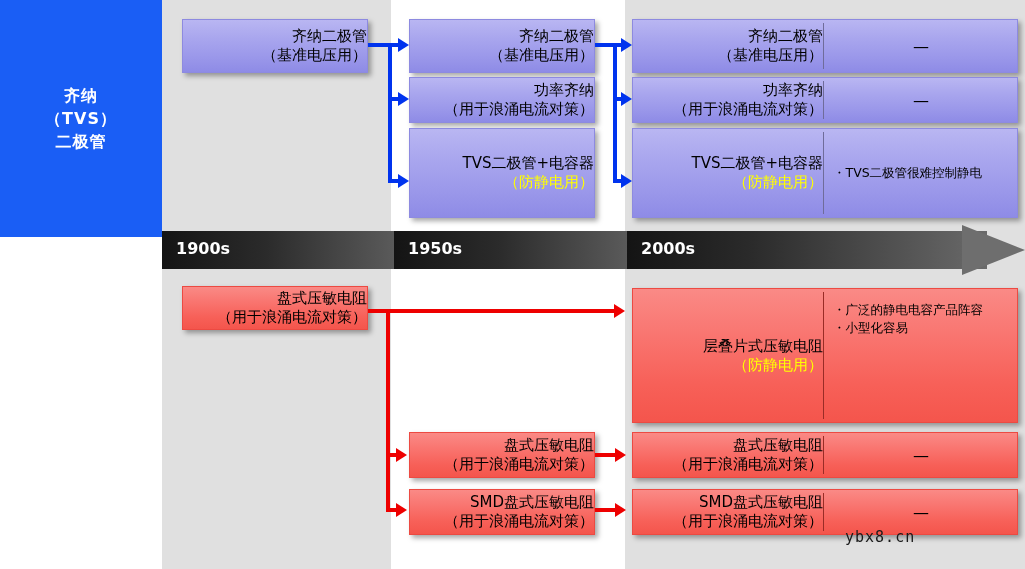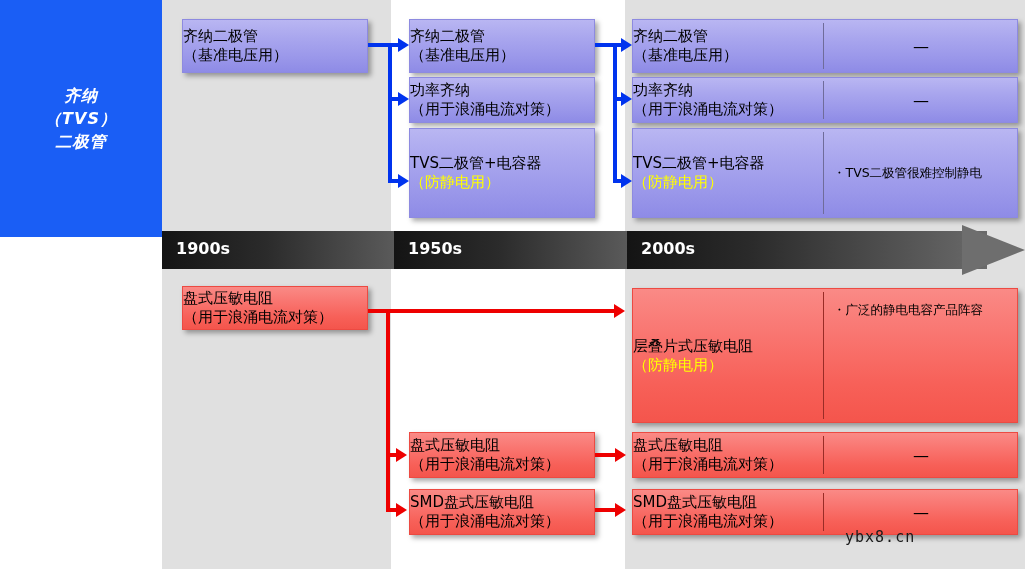--- a/index.html
+++ b/index.html
@@ -11,21 +11,21 @@
   }
   #stage{position:relative;width:1025px;height:569px;background:#ffffff;}
 
   
   .band{position:absolute;top:0;height:569px;}
   .band-left{left:162px;width:229px;background:#e0e0e0;}
   .band-mid{left:391px;width:234px;background:#ffffff;}
   .band-right{left:625px;width:400px;background:#e0e0e0;}
 
   
-  .sidebar{position:absolute;left:0;width:162px;display:flex;align-items:center;justify-content:center;text-align:center;color:#ffffff;font-style:italic;}
+  .sidebar{position:absolute;left:0;width:162px;display:flex;align-items:center;justify-content:center;text-align:center;color:#ffffff;}
   .sidebar-zener{top:0;height:237px;background:#1a5ef5;}
   .sidebar-varistor{top:237px;height:332px;background:#ff9900;}
   .sidebar-label{font-size:16px;line-height:1.45;font-weight:bold;letter-spacing:1px;}
 
   
   .timeline{position:absolute;left:162px;top:231px;width:1013px;height:38px;padding-left:20px;}
   .tl-seg{position:absolute;top:0;height:38px;}
   .tl-s1{left:0;width:232px;background:linear-gradient(to right,#141414 0%,#2b2b2b 45%,#5a5a5a 100%);}
   .tl-s2{left:232px;width:233px;background:linear-gradient(to right,#141414 0%,#2b2b2b 45%,#5a5a5a 100%);}
   .tl-s3{left:465px;width:360px;background:linear-gradient(to right,#141414 0%,#2b2b2b 35%,#6a6a6a 100%);}
@@ -35,21 +35,21 @@
   .tl-label{position:absolute;top:8px;color:#ffffff;font-size:16px;font-weight:bold;z-index:5;}
   .tl-l1{left:14px;}
   .tl-l2{left:246px;}
   .tl-l3{left:479px;}
 
   
   .node{position:absolute;box-sizing:border-box;
         box-shadow:3px 3px 5px rgba(0,0,0,.35);
         display:flex;align-items:center;}
   .node .cell-main{flex:0 0 auto;display:flex;flex-direction:column;
-        align-items:flex-start;justify-content:center;text-align:center;height:100%;box-sizing:border-box;}
+        align-items:flex-end;justify-content:center;text-align:center;height:100%;box-sizing:border-box;}
   .node .cell-note{flex:1 1 auto;display:flex;flex-direction:column;
         justify-content:center;height:100%;box-sizing:border-box;padding:4px 8px 4px 10px;}
   .node .cell-note.center{align-items:center;justify-content:center;}
   .line1{font-size:15px;line-height:1.25;color:#000000;white-space:nowrap;}
   .line2{font-size:15px;line-height:1.25;color:#000000;white-space:nowrap;}
   .line2.hl{color:#ffff00;}
   .note-item{font-size:12.5px;line-height:1.45;color:#000000;}
   .dash{font-size:16px;color:#000000;}
 
   .blue-box{background:linear-gradient(to bottom,#b9b6f2 0%,#a9a6ee 35%,#9b98ea 70%,#8e8be6 100%);
@@ -194,20 +194,21 @@
   </div>
 
   <div class="node red-box" style="left:632px;top:288px;width:386px;height:135px;">
     <div class="cell-main" style="width:190px;">
       <div class="line1">层叠片式压敏电阻</div>
       <div class="line2 hl">（防静电用）</div>
     </div>
     <div class="divider red" style="left:190px;"></div>
     <div class="cell-note" style="align-self:flex-start;padding-top:12px;height:auto;">
       <div class="note-item">・广泛的静电电容产品阵容</div>
+      <div class="note-item">・小型化容易</div>
     </div>
   </div>
 
   <div class="node red-box" style="left:632px;top:432px;width:386px;height:46px;">
     <div class="cell-main" style="width:190px;">
       <div class="line1">盘式压敏电阻</div>
       <div class="line2">（用于浪涌电流对策）</div>
     </div>
     <div class="divider red" style="left:190px;"></div>
     <div class="cell-note center">

